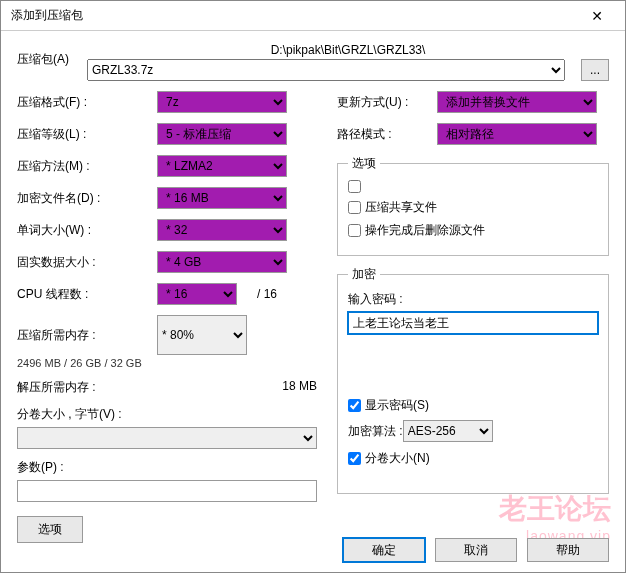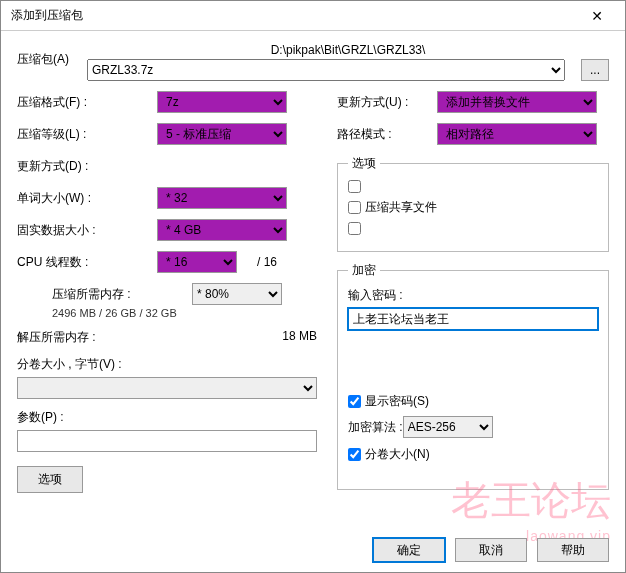--- a/index.html
+++ b/index.html
@@ -19,43 +19,43 @@
 .left { width: 300px; }
 .right { flex: 1; }
 .row { display: flex; align-items: center; margin-bottom: 10px; min-height: 22px; }
 .row label { width: 140px; }
 .row select, .row input[type=text] { height: 22px; border: 1px solid #999; padding: 0 4px; background: #a21caf; }
 .row select { width: 130px; }
 .row.right-row label { width: 100px; }
 .row.right-row select { width: 160px; }
 .cpu-row select { width: 80px; }
 .cpu-row .total { margin-left: 20px; }
-.mem-row { margin-bottom: 10px; margin-left: 35px; }
+.mem-row { margin-bottom: 10px; }
 .mem-row .mem-sel { margin-left: 140px; }
-.mem-row select { width: 90px; height: 22px; border: 1px solid #999; }
+.mem-row select { width: 90px; height: 40px; border: 1px solid #999; }
 .mem-text { font-size: 11px; color: #333; margin-top: 2px; }
 .decomp-row { display: flex; justify-content: space-between; margin-bottom: 10px; }
 .vol-label { margin-bottom: 4px; }
 .vol-input { width: 100%; height: 22px; border: 1px solid #999; margin-bottom: 10px; }
 .param-label { margin-bottom: 4px; }
 .param-input { width: 100%; height: 22px; border: 1px solid #999; margin-bottom: 14px; }
 .opt-btn { padding: 4px 20px; border: 1px solid #999; background: #e8e8e8; cursor: pointer; }
 fieldset { border: 1px solid #bbb; padding: 8px 10px 10px 10px; margin-bottom: 10px; }
 fieldset legend { padding: 0 4px; }
 .chk { display: flex; align-items: center; margin-bottom: 6px; gap: 4px; }
 .chk input { width: 13px; height: 13px; }
 .pw-label { margin-bottom: 4px; }
 .pw-input { width: 100%; height: 22px; border: 1px solid #0078d7; outline: 1px solid #0078d7; padding: 0 4px; margin-bottom: 63px; }
 .enc-row { display: flex; align-items: center; margin-bottom: 8px; }
 .enc-row select { width: 90px; height: 22px; border: 1px solid #999; }
 .footer { position: absolute; bottom: 12px; right: 16px; display: flex; gap: 10px; }
-.footer button { width: 72px; height: 24px; border: 1px solid #999; background: #e8e8e8; cursor: pointer; }
+.footer button { width: 82px; height: 24px; border: 1px solid #999; background: #e8e8e8; cursor: pointer; }
 .footer button.primary { border: 1px solid #0078d7; outline: 1px solid #0078d7; }
 .watermark { position: absolute; bottom: 30px; right: 14px; pointer-events: none; color: rgba(255,80,120,0.35); text-align: right; }
-.watermark .wm1 { font-size: 40px; font-weight: normal; }
+.watermark .wm1 { font-size: 28px; font-weight: bold; }
 .watermark .wm2 { font-size: 14px; letter-spacing: 1px; }
 </style>
 </head>
 <body>
 
 <div class="titlebar">
   <span>添加到压缩包</span>
   <div class="close-x">✕</div>
 </div>
 
@@ -75,21 +75,26 @@
     <div class="left">
       <div class="row">
           <label>压缩格式(F) :</label>
           <select><option>7z</option></select>
         </div>
       <div class="row">
           <label>压缩等级(L) :</label>
           <select><option>5 - 标准压缩</option></select>
         </div>
       <div class="row">
-          <label>更新方式(D) :</label>
+          <label>压缩方法(M) :</label>
+          <select><option>* LZMA2</option></select>
+        </div>
+      <div class="row">
+          <label>加密文件名(D) :</label>
+          <select><option>* 16 MB</option></select>
         </div>
       <div class="row">
           <label>单词大小(W) :</label>
           <select><option>* 32</option></select>
         </div>
       <div class="row">
           <label>固实数据大小 :</label>
           <select><option>* 4 GB</option></select>
         </div>
       <div class="row cpu-row">
@@ -129,20 +134,21 @@
         <legend>选项</legend>
         <div class="chk">
             <input type="checkbox" style="">
           </div>
         <div class="chk">
             <input type="checkbox" style="">
             <span>压缩共享文件</span>
           </div>
         <div class="chk">
             <input type="checkbox" style="">
+            <span>操作完成后删除源文件</span>
           </div>
       </fieldset>
 
       <fieldset style="height:228px">
         <legend>加密</legend>
         <div class="pw-label">输入密码 :</div>
         <input type="text" class="pw-input" value="上老王论坛当老王" style="">
         <div class="chk">
             <input type="checkbox" checked="" style="">
             <span>显示密码(S)</span>

